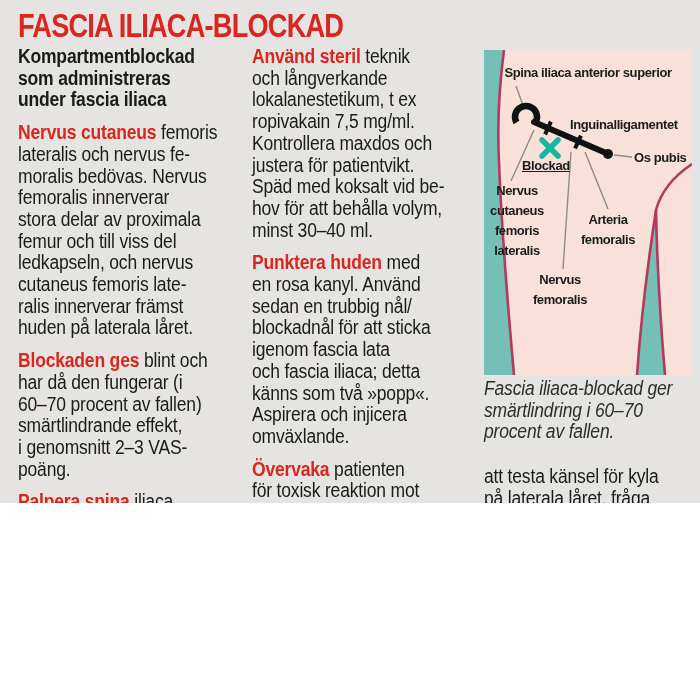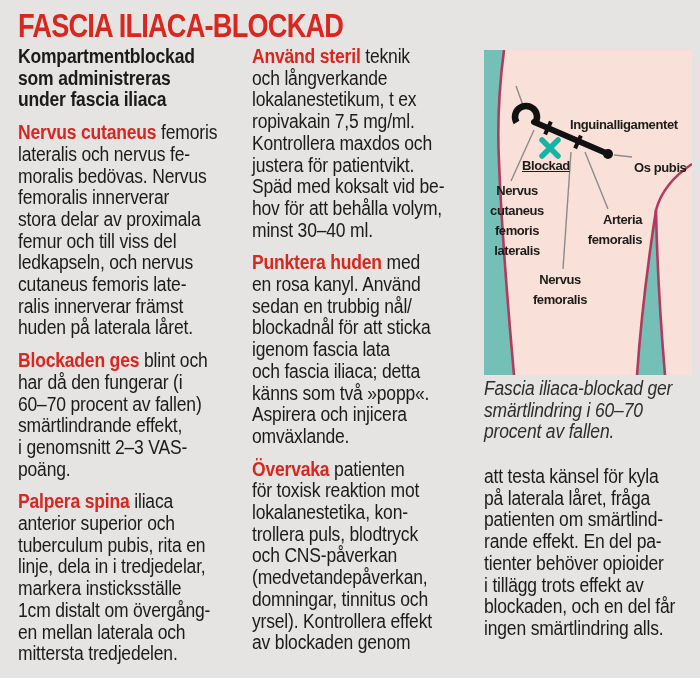--- a/index.html
+++ b/index.html
@@ -1,17 +1,17 @@
 <!DOCTYPE html>
 <html style="--accent-red: #d9261e; --text: #1b1b19; --bg: #e5e4e2; --fig-pink: #f9e1da; --fig-teal: #74c0b6; --fig-maroon: #b23a5f; --marker-teal: #14b5a2; --pointer-gray: #8b8b8b;"><head>
 <meta charset="utf-8">
 <style>
   html,body{margin:0;padding:0;}
   .page{
-    position:relative;width:700px;height:678px;overflow:hidden;
+    position:relative;width:700px;height:503px;overflow:hidden;
     background:var(--bg,#e5e4e2);
     font-family:"Liberation Sans",sans-serif;
     color:var(--text,#1b1b19);
   }
   .title{
     position:absolute;left:18px;top:6px;
     font-size:34px;font-weight:700;letter-spacing:-1px;
     color:var(--accent-red,#d9261e);
     transform:scaleX(0.8);transform-origin:0 0;white-space:nowrap;
   }
@@ -27,24 +27,24 @@
   .lead{color:var(--accent-red,#d9261e);font-weight:700;}
   
   .figure{position:absolute;left:484px;top:50px;width:208px;height:325px;}
   .figure svg{position:absolute;left:0;top:0;}
   .fig-label{
     position:absolute;font-size:13px;line-height:20px;font-weight:700;
     letter-spacing:-0.4px;white-space:pre-line;color:var(--text,#1b1b19);
   }
   .lbl-spina{left:0;top:13px;width:208px;text-align:center;}
   .lbl-inguinal{left:86px;top:65px;width:116px;}
-  .lbl-ospubis{left:150px;top:98px;width:58px;margin-top:10px;}
+  .lbl-ospubis{left:150px;top:98px;width:58px;}
   .lbl-blockad{left:38px;top:106px;width:80px;text-decoration:underline;}
   .lbl-cutaneus{left:0;top:131px;width:66px;text-align:center;}
-  .lbl-arteria{left:90px;top:160px;width:68px;text-align:right;}
+  .lbl-arteria{left:90px;top:160px;width:68px;text-align:center;}
   .lbl-femoralis{left:44px;top:220px;width:64px;text-align:center;}
   .svg-pink{fill:var(--fig-pink,#f9e1da);}
   .svg-teal{fill:var(--fig-teal,#74c0b6);}
   .svg-maroon{stroke:var(--fig-maroon,#b23a5f);stroke-width:2.6;fill:none;}
   .svg-black{stroke:#111;fill:none;}
   .svg-pointer{stroke:var(--pointer-gray,#8b8b8b);stroke-width:1.4;fill:none;}
   .svg-x{stroke:var(--marker-teal,#14b5a2);stroke-width:5.5;stroke-linecap:round;fill:none;}
   .caption{
     position:absolute;left:484px;top:378px;width:230px;
     transform:scaleX(0.875);transform-origin:0 0;
@@ -138,20 +138,21 @@
       <path class="svg-pointer" d="M27,131 L50,80"></path>
       <path class="svg-pointer" d="M101,102 L124,159"></path>
       <path class="svg-pointer" d="M87,102 L79,219"></path>
       <path class="svg-black" stroke-width="6.5" d="M32.5,72.5 A11 11 0 1 1 51.5,72.5"></path>
       <path class="svg-black" stroke-width="6" stroke-linecap="round" d="M50,72 L122,103"></path>
       <circle cx="124" cy="104" r="5" fill="#111"></circle>
       <path class="svg-black" stroke-width="4" d="M66.9,71.6 L61.1,84.4"></path>
       <path class="svg-black" stroke-width="4" d="M96.9,85.6 L91.1,98.4"></path>
       <path class="svg-x" d="M58,90 L74,106 M74,90 L58,106"></path>
     </svg>
+    <div class="fig-label lbl-spina">Spina iliaca anterior superior</div>
     <div class="fig-label lbl-inguinal">Inguinalligamentet</div>
     <div class="fig-label lbl-ospubis">Os pubis</div>
     <div class="fig-label lbl-blockad">Blockad</div>
     <div class="fig-label lbl-cutaneus">Nervus
 cutaneus
 femoris
 lateralis</div>
     <div class="fig-label lbl-arteria">Arteria
 femoralis</div>
     <div class="fig-label lbl-femoralis">Nervus

